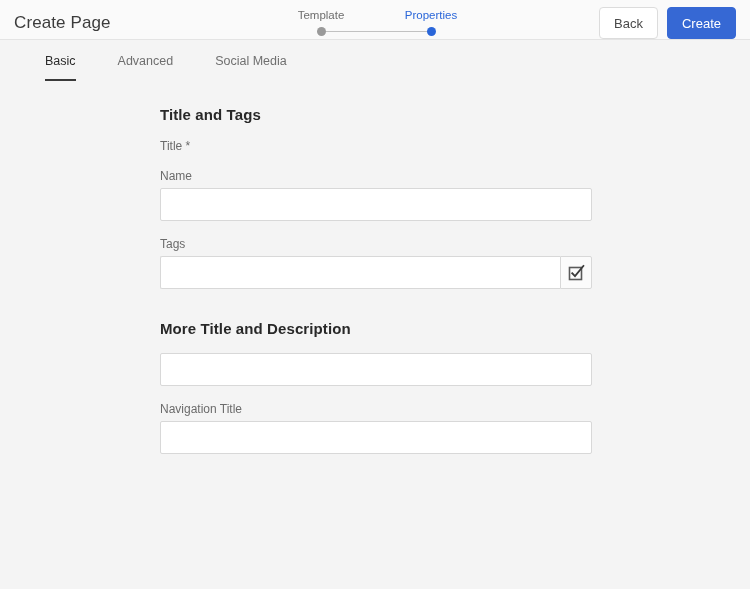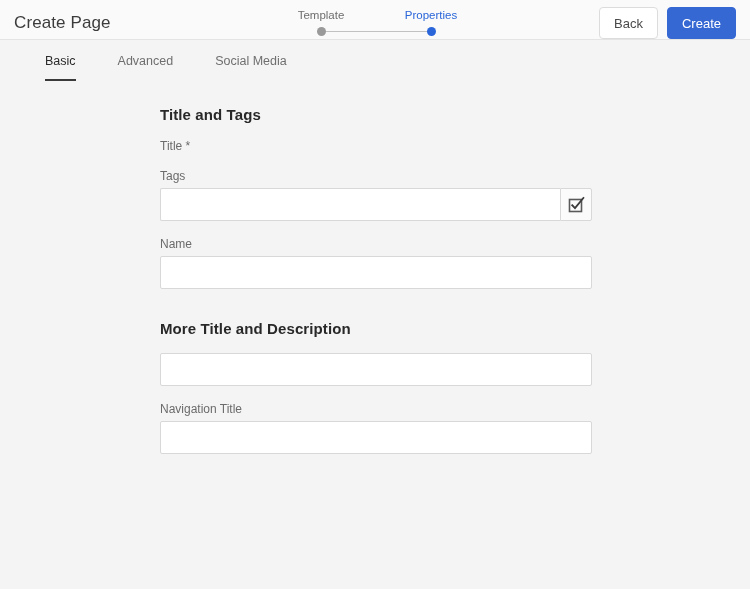--- a/index.html
+++ b/index.html
@@ -248,42 +248,42 @@
   </div>
 </div>
 
 <div class="form">
   <div class="form-inner">
 
     <h2 class="section-heading section-1">Title and Tags</h2>
 
     <div class="field">
       <label class="field-label">Title *</label>
+    </div>
+
+    <div class="field">
+      <label class="field-label">Name</label>
+      <input class="input" type="text" value="" style="">
     </div>
 
     <div class="field">
       <label class="field-label">Tags</label>
       <div class="input-group">
         <input class="input" type="text" value="" style="">
         <button class="picker-btn">
           <span>
             <svg width="17" height="17" viewBox="0 0 17 17" aria-hidden="true">
               <rect x="1.5" y="3.5" width="12" height="12" fill="none" stroke="#5a5a5a" stroke-width="1.6"></rect>
               <path d="M4.2 9.2 L7.0 12.1 L15.4 1.9" fill="none" stroke="#3a3a3a" stroke-width="1.8" stroke-linecap="square" stroke-linejoin="miter"></path>
             </svg>
           </span>
         </button>
       </div>
     </div>
 
-    <div class="field">
-      <label class="field-label">Name</label>
-      <input class="input" type="text" value="" style="">
-    </div>
-
     <h2 class="section-heading section-2">More Title and Description</h2>
 
     <div class="field">
       <input class="input" type="text" value="" style="">
     </div>
 
     <div class="field">
       <label class="field-label">Navigation Title</label>
       <input class="input" type="text" value="" style="">
     </div>

